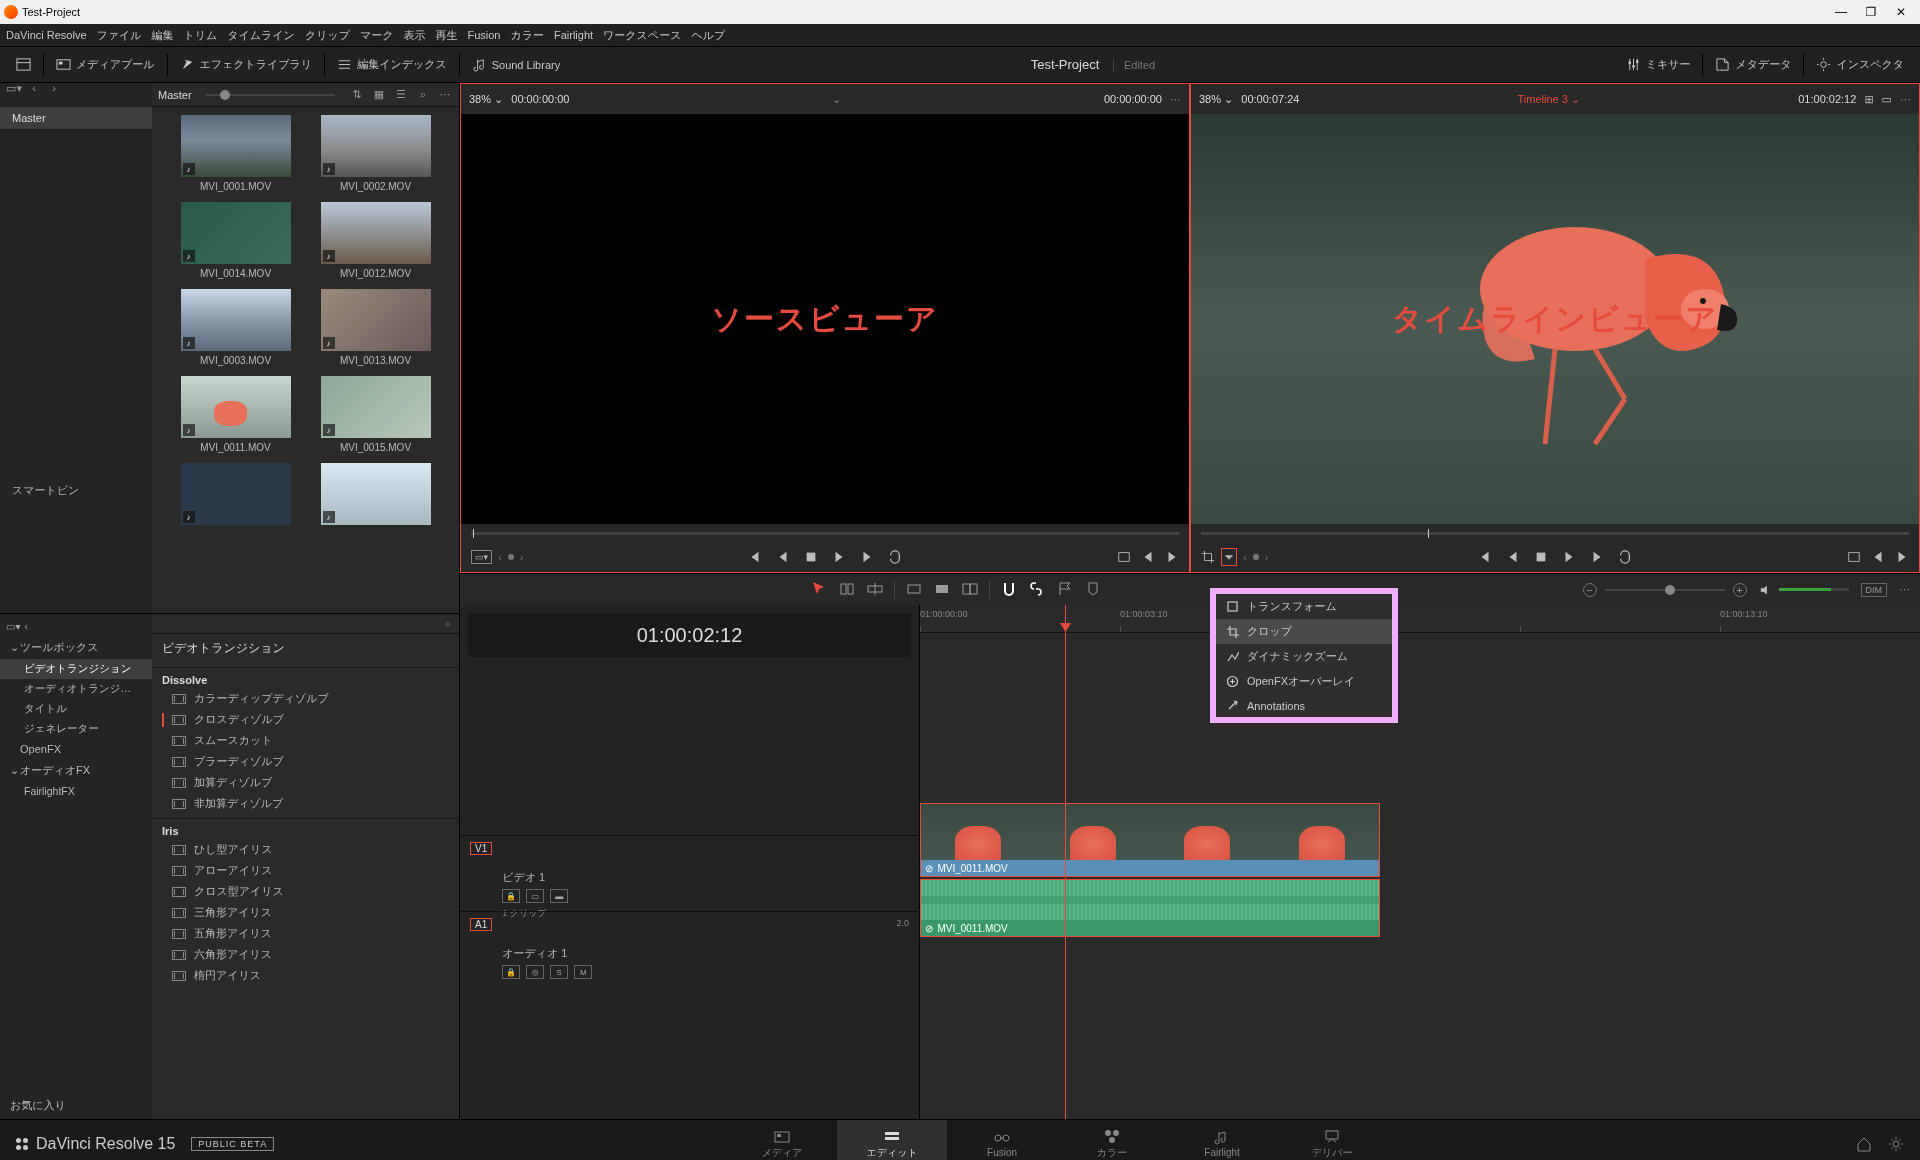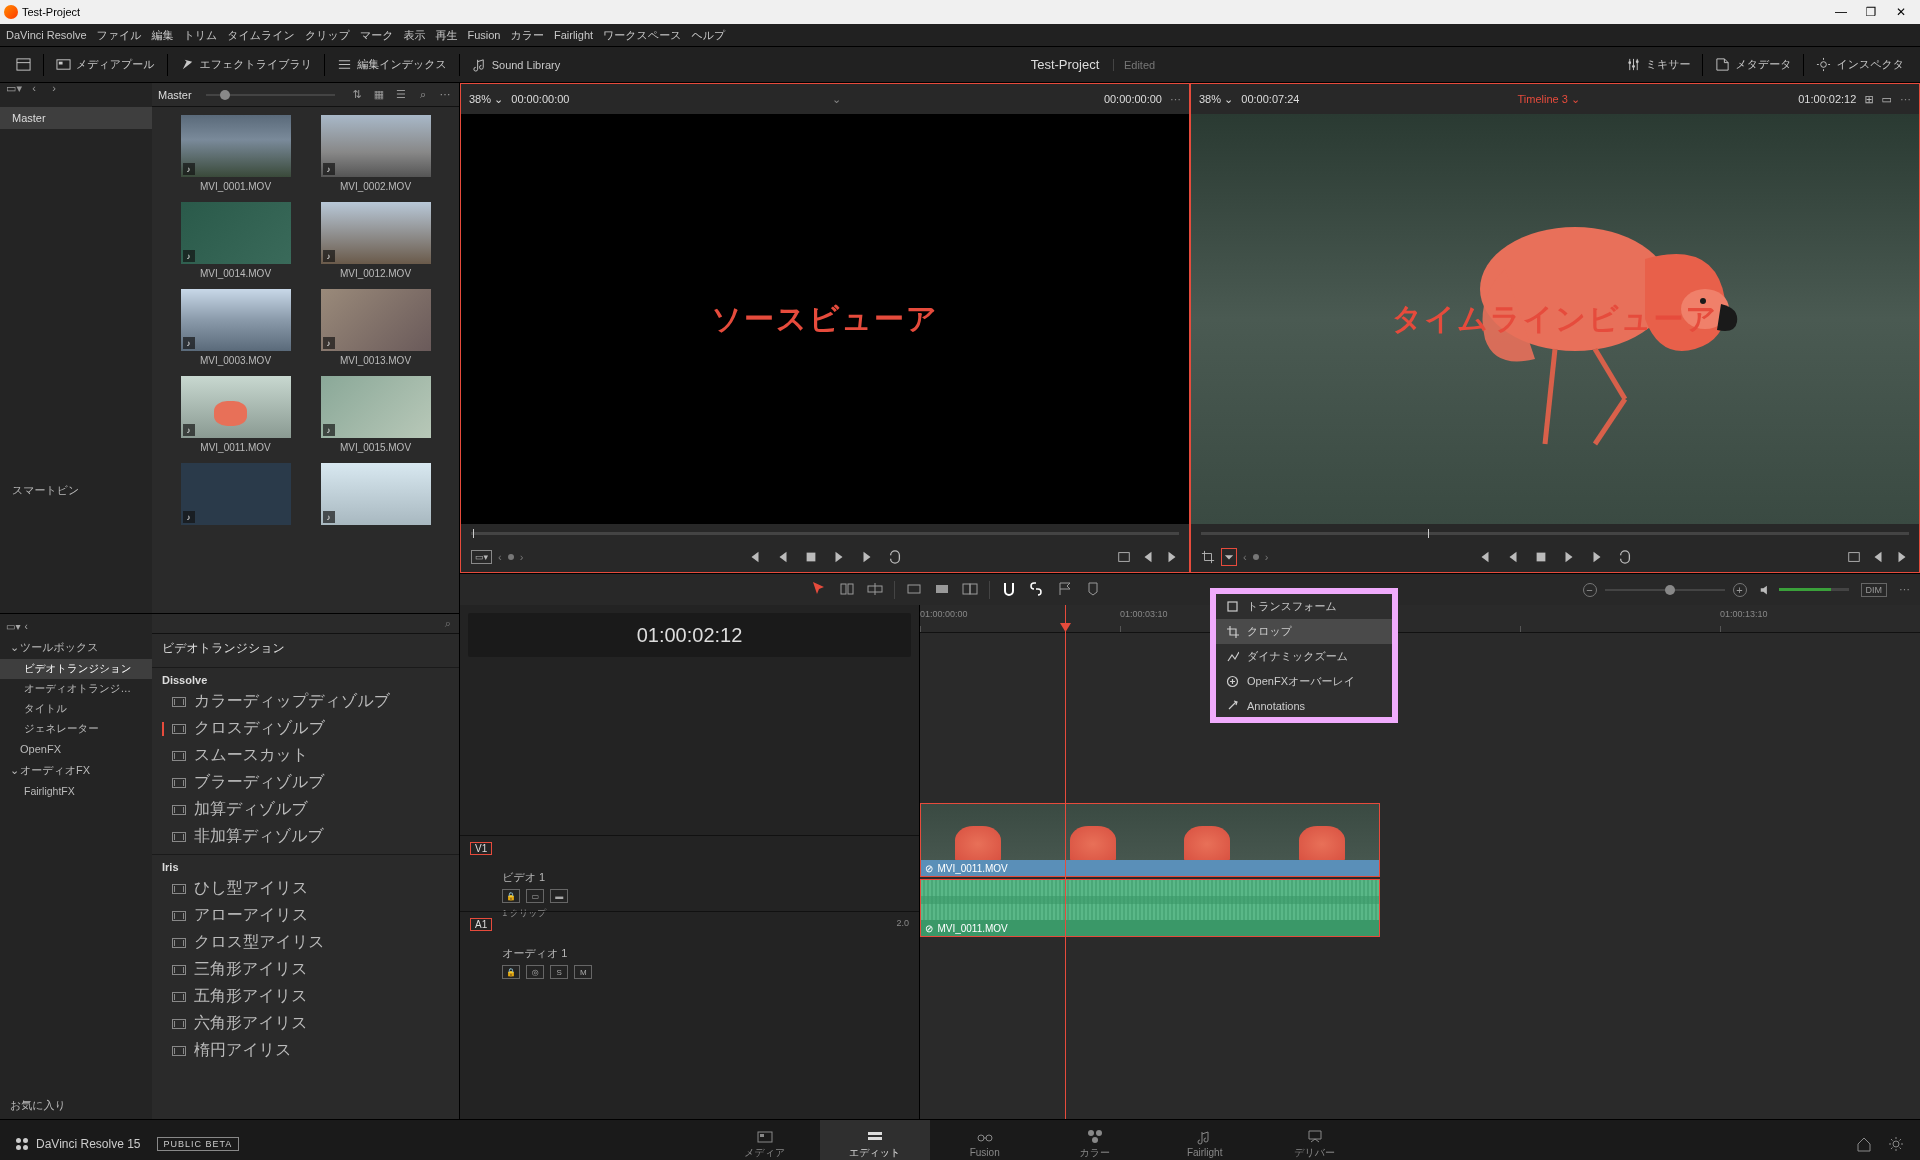--- a/index.html
+++ b/index.html
@@ -40,21 +40,21 @@
 .fx-side-toolbar { height: 20px; display: flex; align-items: center; padding: 0 6px; gap: 4px; color: #aaa; font-size: 10px; }
 .fx-side .group { padding: 4px 10px; color: #bbb; }
 .fx-side .group .arrow { display: inline-block; width: 10px; }
 .fx-side .item { padding: 3px 10px 3px 24px; font-size: 10.5px; color: #bbb; }
 .fx-side .item.active { background: #3e3e3e; color: #fff; }
 .fx-side .fav { margin-top: auto; padding: 6px 10px; }
 .fx-main { flex: 1; background: #2a2a2a; display: flex; flex-direction: column; }
 .fx-main .search { height: 20px; border-bottom: 1px solid #111; display: flex; align-items: center; justify-content: flex-end; padding: 0 8px; color: #777; }
 .fx-main .heading { padding: 6px 10px; font-size: 12px; color: #ddd; }
 .fx-main .section { padding: 6px 10px 2px; font-size: 11px; font-weight: bold; color: #ddd; border-top: 1px solid #1a1a1a; margin-top: 4px; }
-.fx-main .row { display: flex; align-items: center; gap: 8px; padding: 3px 10px; font-size: 16px; color: #bbb; position: relative; }
+.fx-main .row { display: flex; align-items: center; gap: 8px; padding: 3px 10px; font-size: 11px; color: #bbb; position: relative; }
 .fx-main .row .bar { width: 2px; height: 14px; background: transparent; }
 .fx-main .row.accent .bar { background: #e64b3c; }
 .fx-main .row .ficon { width: 14px; height: 10px; border: 1px solid #888; position: relative; }
 .fx-main .row .ficon::after { content: ''; position: absolute; inset: 1px; border-left: 1px solid #888; border-right: 1px solid #888; }
 .right-col { flex: 1; display: flex; flex-direction: column; }
 .viewers { height: 490px; display: flex; background: #1f1f1f; }
 .viewer { flex: 1; display: flex; flex-direction: column; border: 1px solid #e64b3c; margin: 0; }
 .viewer + .viewer { margin-left: 0; }
 .viewer .vtool { height: 30px; display: flex; align-items: center; padding: 0 8px; gap: 8px; background: #282828; }
 .viewer .vtool .zoom { color: #ddd; }
@@ -112,21 +112,21 @@
 .vclip { position: absolute; height: 74px; background: #5a8fb8; border: 1px solid #e64b3c; display: flex; overflow: hidden; }
 .vclip .thumbs { flex: 1; display: flex; }
 .vclip .thumbs .t { flex: 1; background: linear-gradient(180deg,#3a4a42,#4a5a52); position: relative; }
 .vclip .thumbs .t::after { content: ''; position: absolute; left: 30%; top: 30%; width: 40%; height: 50%; background: radial-gradient(ellipse,#e87058,#d85040); border-radius: 40% 40% 10% 10%; }
 .vclip .label { position: absolute; left: 0; right: 0; bottom: 0; height: 16px; background: #5a8fb8; color: #fff; font-size: 10px; padding: 1px 4px; display: flex; align-items: center; gap: 4px; }
 .aclip { position: absolute; height: 58px; background: #4aa878; border: 1px solid #e64b3c; }
 .aclip .wave { height: calc(100% - 16px); background: repeating-linear-gradient(90deg,#5ab888 0 2px,#4aa878 2px 4px); position: relative; }
 .aclip .wave::after { content: ''; position: absolute; inset: 0; background: linear-gradient(180deg,transparent 40%,#3a9868 40%,#3a9868 60%,transparent 60%); opacity: .6; }
 .aclip .label { height: 16px; background: #3a9868; color: #fff; font-size: 10px; padding: 1px 4px; display: flex; align-items: center; gap: 4px; }
 .bottombar { height: 48px; background: #1a1a1a; display: flex; align-items: center; border-top: 1px solid #000; }
-.bottombar .logo { display: flex; align-items: center; gap: 8px; padding: 0 16px; color: #ccc; font-size: 12px; }
+.bottombar .logo { display: flex; align-items: center; gap: 8px; padding: 0 16px; color: #ccc; font-size: 16px; }
 .bottombar .logo .dots { display: grid; grid-template-columns: repeat(2,5px); gap: 2px; }
 .bottombar .logo .dots span { width: 5px; height: 5px; border-radius: 50%; background: #ccc; }
 .bottombar .beta { border: 1px solid #888; padding: 1px 6px; font-size: 9px; color: #ccc; letter-spacing: 1px; }
 .bottombar .pages { flex: 1; display: flex; justify-content: center; gap: 0; }
 .bottombar .page { width: 110px; display: flex; flex-direction: column; align-items: center; justify-content: center; gap: 2px; color: #888; font-size: 10px; height: 48px; }
 .bottombar .page.active { background: #2f2f2f; color: #ddd; }
 .bottombar .page svg { width: 18px; height: 16px; fill: #888; }
 .bottombar .page.active svg { fill: #ddd; }
 .bottombar .right { display: flex; gap: 16px; padding: 0 16px; }
 .bottombar .right svg { width: 16px; height: 16px; fill: #888; }

